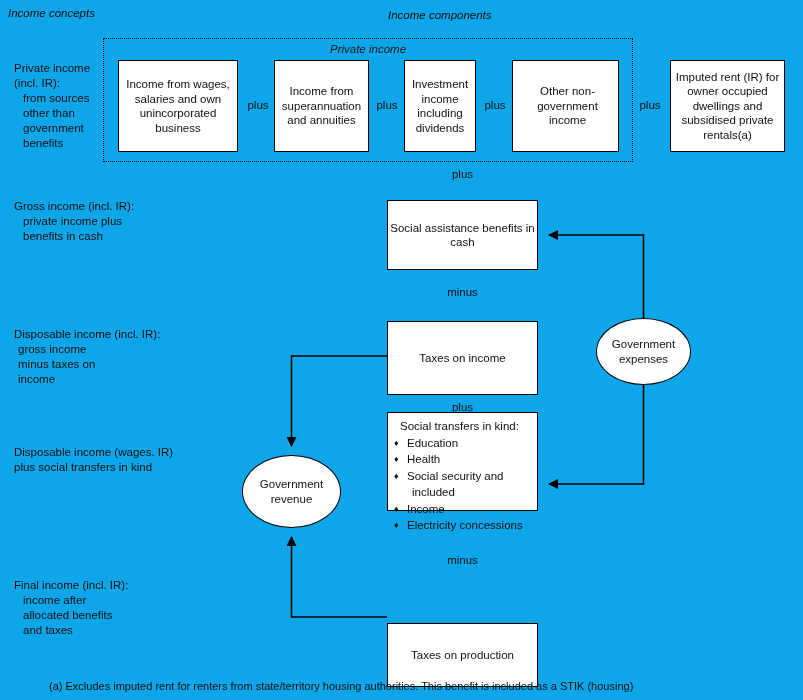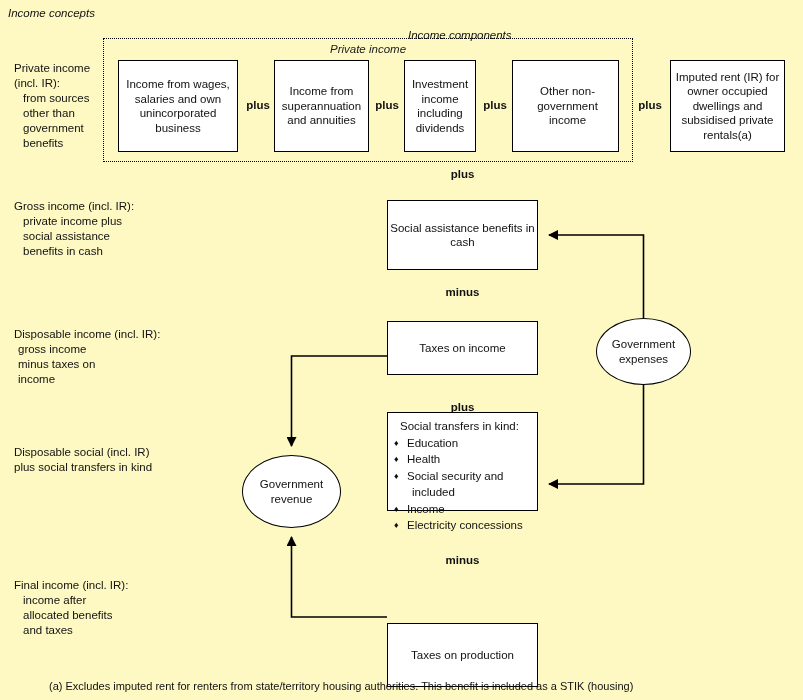--- a/index.html
+++ b/index.html
@@ -9,21 +9,21 @@
   }
   body {
     font-family: "Liberation Sans", sans-serif;
     color: #1a1a1a;
   }
   #canvas {
     position: relative;
     width: 803px;
     height: 700px;
     overflow: hidden;
-    background: #fef9c3;
+    background: #0ea5e9;
   }
   .abs { position: absolute; box-sizing: border-box; }
 
   .hdr {
     font-style: italic;
     font-size: 11.5px;
     color: #111;
     white-space: nowrap;
   }
 
@@ -57,21 +57,20 @@
     font-size: 11.5px;
     text-align: center;
     white-space: nowrap;
   }
 
   .op {
     font-size: 11.5px;
     text-align: center;
     color: #111;
     white-space: nowrap;
-    font-weight: bold;
   }
 
   .ellipse {
     border: 1.2px solid #000;
     border-radius: 50%;
     background: #fff;
     display: flex;
     align-items: center;
     justify-content: flex-start;
     text-align: center;
@@ -109,47 +108,46 @@
     color: #111;
     white-space: nowrap;
   }
 </style>
 </head>
 <body>
 
 <div id="canvas">
 
   <div class="abs hdr" style="left:8px; top:7px;">Income concepts</div>
-  <div class="abs hdr" style="left:408px; top:9px;margin-top:20px;">Income components</div>
+  <div class="abs hdr" style="left:388px; top:9px;">Income components</div>
 
   <div class="abs concept" style="left:14px; top:61px; width:92px;">
     <span class="sub0">Private income</span>
     <span class="sub0">(incl. IR):</span>
     <span class="sub">from sources</span>
     <span class="sub">other than</span>
     <span class="sub">government</span>
     <span class="sub">benefits</span>
   </div>
 
   <div class="abs concept" style="left:14px; top:199px; width:180px;">
     <span class="sub0">Gross income (incl. IR):</span>
     <span class="sub">private income plus</span>
-    <span class="sub">social assistance</span>
     <span class="sub">benefits in cash</span>
   </div>
 
   <div class="abs concept" style="left:14px; top:327px; width:180px;">
     <span class="sub0">Disposable income (incl. IR):</span>
     <span class="sub0" style="padding-left:4px;">gross income</span>
     <span class="sub0" style="padding-left:4px;">minus taxes on</span>
     <span class="sub0" style="padding-left:4px;">income</span>
   </div>
 
   <div class="abs concept" style="left:14px; top:445px; width:200px;">
-    <span class="sub0">Disposable social (incl. IR)</span>
+    <span class="sub0">Disposable income (wages. IR)</span>
     <span class="sub0">plus social transfers in kind</span>
   </div>
 
   <div class="abs concept" style="left:14px; top:578px; width:180px;">
     <span class="sub0">Final income (incl. IR):</span>
     <span class="sub">income after</span>
     <span class="sub">allocated benefits</span>
     <span class="sub">and taxes</span>
   </div>
 
@@ -169,21 +167,21 @@
 
   <div class="abs op" style="left:632px; top:99px; width:36px;">plus</div>
   <div class="abs box" style="left:670px; top:60px; width:115px; height:92px;">Imputed rent (IR) for owner occupied dwellings and subsidised private rentals(a)</div>
 
   <div class="abs op" style="left:387px; top:168px; width:151px;">plus</div>
 
   <div class="abs box" style="left:387px; top:200px; width:151px; height:70px;">Social assistance benefits in cash</div>
 
   <div class="abs op" style="left:387px; top:286px; width:151px;">minus</div>
 
-  <div class="abs box" style="left:387px; top:321px; width:151px; height:54px;">Taxes on income</div>
+  <div class="abs box" style="left:387px; top:321px; width:151px; height:74px;">Taxes on income</div>
 
   <div class="abs op" style="left:387px; top:401px; width:151px;">plus</div>
 
   <div class="abs stik" style="left:387px; top:412px; width:151px; height:99px;">
     <span class="hd">Social transfers in kind:</span>
     <ul>
       <li>
         <span class="dia">♦</span>
         <span>Education</span>
       </li>

